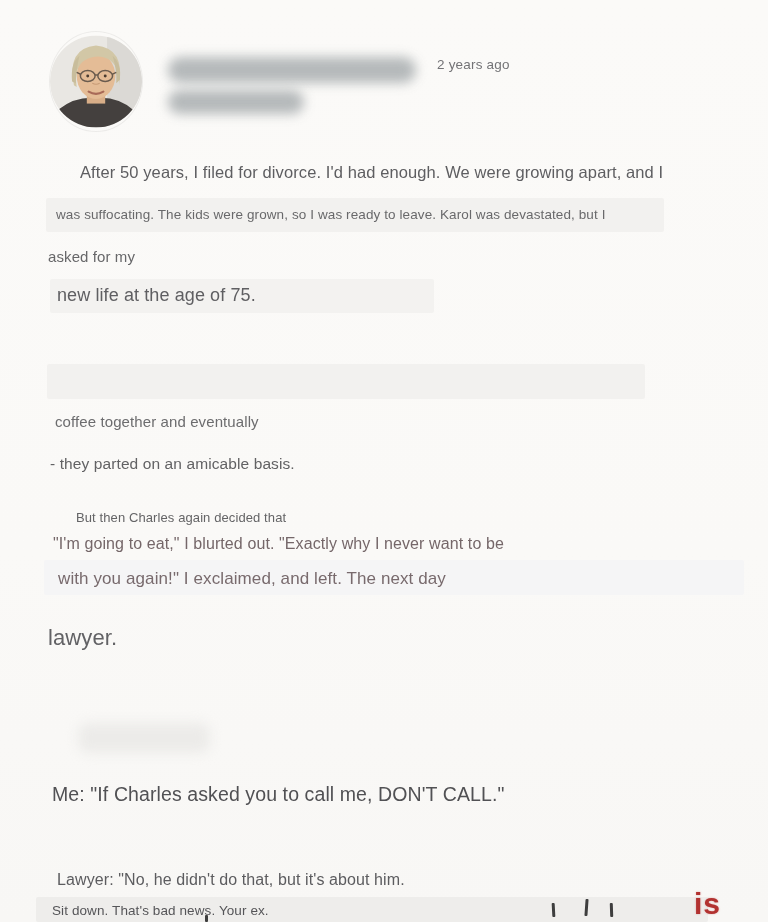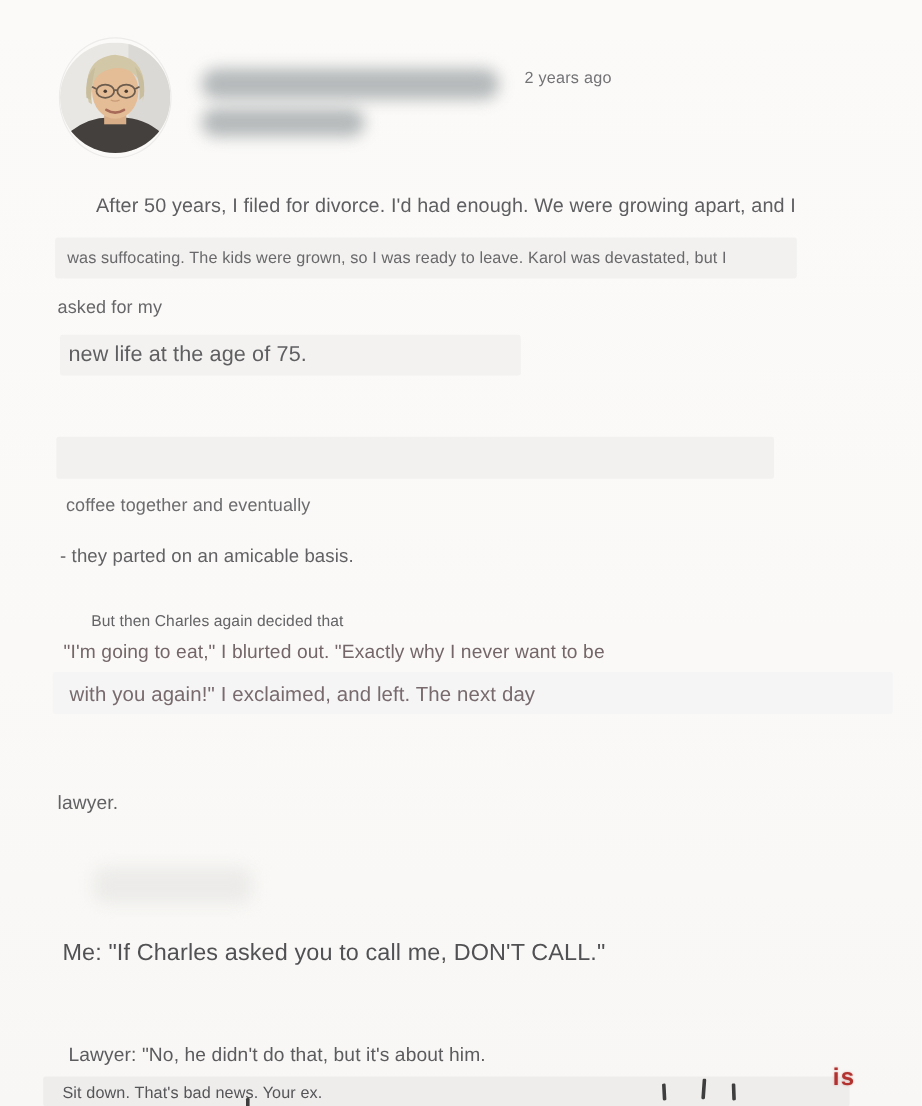--- a/index.html
+++ b/index.html
@@ -30,31 +30,31 @@
   .l1{left:56px;top:207px;font-size:13.5px;color:#69696b;}
   .l2{left:48px;top:248px;font-size:15px;color:#676769;}
   .l3{left:57px;top:285px;font-size:18px;color:#5f5f62;}
   .l4{left:55px;top:371px;font-size:15px;color:#6c6c6e;}
   .l5{left:55px;top:413px;font-size:15px;color:#6c6c6e;}
   .l6{left:50px;top:455px;font-size:15.5px;color:#626264;font-weight:500;}
   .l7{left:52px;top:510px;font-size:13px;color:#646466;margin-left:24px;}
   .l8{left:53px;top:535px;font-size:16px;color:#756769;}
   .l9{left:58px;top:569px;font-size:17px;color:#786a6d;}
   .l10{left:55px;top:620px;font-size:16px;color:#69696b;}
-  .l11{left:48px;top:661px;font-size:16px;color:#626265;}
+  .l11{left:48px;top:625px;font-size:22px;color:#626265;}
   .l12{left:52px;top:783px;font-size:19.5px;color:#515154;}
   .l13{left:57px;top:871px;font-size:16px;color:#5c5c5f;}
   .l14{left:52px;top:903px;font-size:13.5px;color:#555558;}
   
   .mark{position:absolute;background:#3e3e3e;border-radius:1px;}
   .mark.m1{left:205px;top:915px;width:3px;height:7px;}
   .mark.m2{left:552px;top:903px;width:2.5px;height:14px;transform:rotate(-3deg);}
   .mark.m3{left:585px;top:899px;width:3px;height:17px;transform:rotate(4deg);}
   .mark.m4{left:610px;top:903px;width:2.5px;height:14px;transform:rotate(-2deg);}
-  .watermark{position:absolute;left:694px;top:887px;font-size:20px;font-weight:800;
+  .watermark{position:absolute;left:694px;top:887px;font-size:30px;font-weight:800;
              color:#b23230;letter-spacing:1px;filter:blur(.6px);
              text-shadow:0 0 2px rgba(178,50,48,.4);text-align:center;}
 </style>
 </head>
 <body>
 
 <div class="page">
 
   <div class="strip s1"></div>
   <div class="strip s2"></div>

